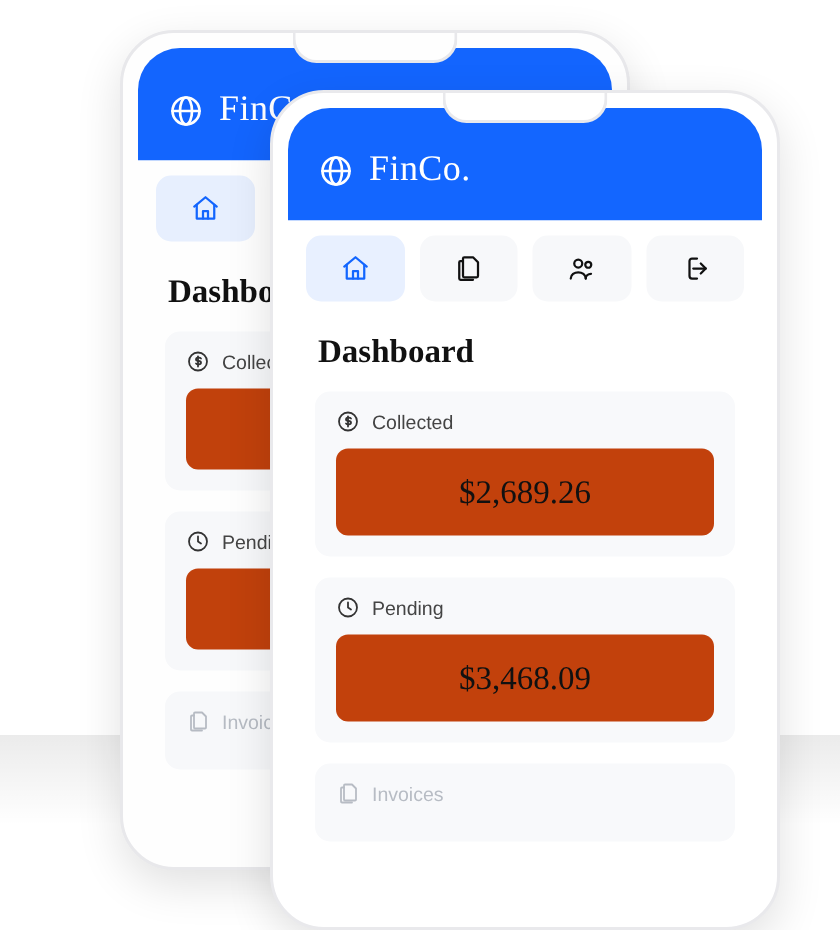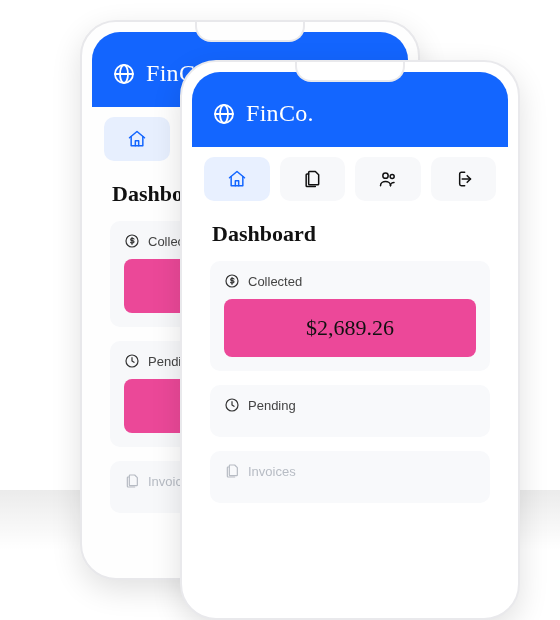--- a/index.html
+++ b/index.html
@@ -125,21 +125,21 @@
     align-items: center;
     gap: 8px;
     color: #444;
     font-family: -apple-system, Helvetica, Arial, sans-serif;
     font-size: 13px;
     margin-bottom: 10px;
   }
   .card-head.muted { color: #b7bcc4; }
   .card-head.muted svg { stroke: #b7bcc4; }
   .card-value {
-    background: #ec4899;
+    background: #c2410c;
     border-radius: 8px;
     text-align: center;
     padding: 16px 8px;
     font-size: 22px;
     color: #111;
   }
   .card-value.empty { height: 54px; }
   svg { fill: none; stroke-width: 1.8; stroke-linecap: round; stroke-linejoin: round; }
 </style>
 </head>
@@ -295,20 +295,21 @@
       </div>
 
       <div class="card">
         <div class="card-head">
           <svg width="16" height="16" viewBox="0 0 24 24" style="stroke:#333">
             <circle cx="12" cy="12" r="9"></circle>
               <path d="M12 7v5l3 2"></path>
           </svg>
           <span>Pending</span>
         </div>
+        <div class="card-value">$3,468.09</div>
       </div>
 
       <div class="card">
         <div class="card-head muted">
           <svg width="16" height="16" viewBox="0 0 24 24">
             <path d="M9 3h7l4 4v11a1 1 0 0 1-1 1H9a1 1 0 0 1-1-1V4a1 1 0 0 1 1-1z"></path>
               <path d="M8 6H6a1 1 0 0 0-1 1v13a1 1 0 0 0 1 1h10"></path>
           </svg>
           <span>Invoices</span>
         </div>

